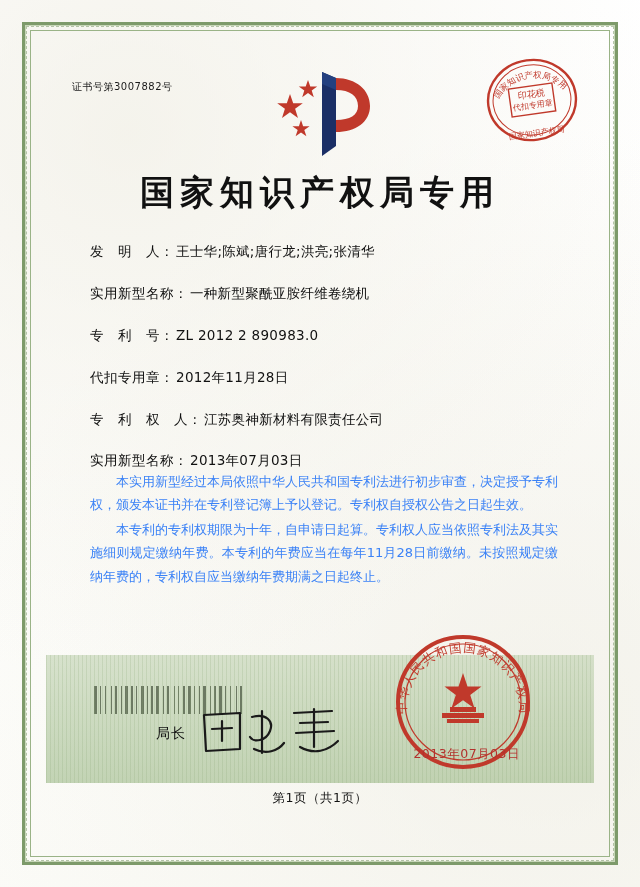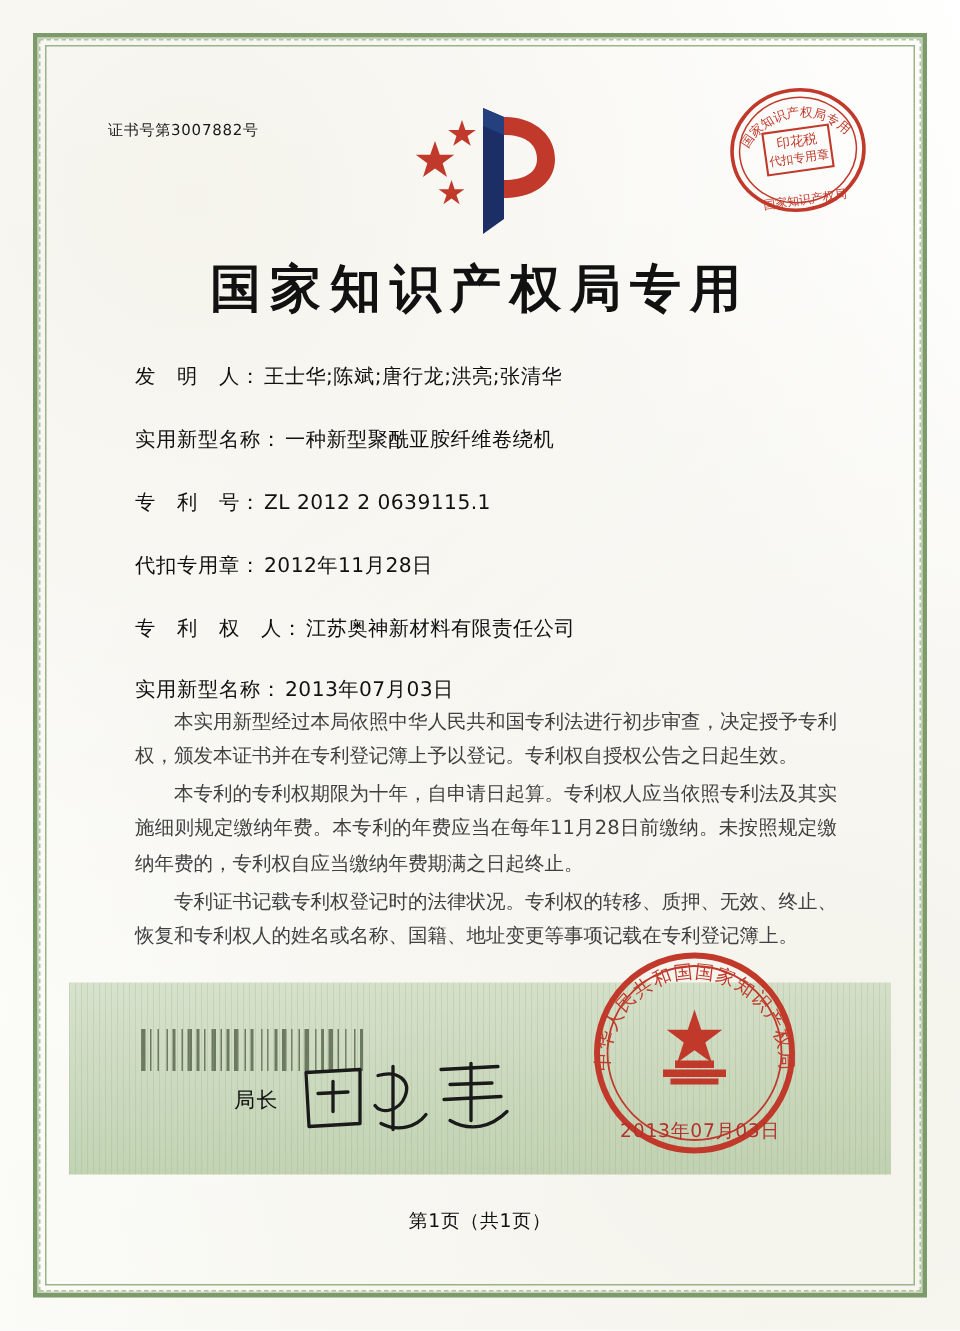--- a/index.html
+++ b/index.html
@@ -126,21 +126,21 @@
     letter-spacing: 0.3px;
   }
 
   
   .body-text {
     position: absolute;
     left: 44px;
     right: 36px;
     top: 424px;
     font-size: 13px;
-    color: #404040;
+    color: #3b82f6;
     line-height: 1.78;
     text-align: justify;
   }
   .body-text p {
     margin: 0 0 2px 0;
     text-indent: 26px;
   }
 
   
   .barcode {
@@ -210,21 +210,21 @@
     font-size: 12.5px;
     color: #b3322d;
     letter-spacing: 0.5px;
     white-space: nowrap;
   }
 
   .page-number {
     position: absolute;
     left: 0;
     right: 0;
-    bottom: 18px;
+    bottom: 34px;
     text-align: center;
     font-size: 12.5px;
     color: #111;
     letter-spacing: 0.5px;
   }
 </style>
 </head>
 <body>
 
 <div class="page">
@@ -276,40 +276,39 @@
       <div class="field-row">
         <span class="field-label">发　明　人：</span>
         <span class="field-value">王士华;陈斌;唐行龙;洪亮;张清华</span>
       </div>
       <div class="field-row">
         <span class="field-label">实用新型名称：</span>
         <span class="field-value">一种新型聚酰亚胺纤维卷绕机</span>
       </div>
       <div class="field-row">
         <span class="field-label">专　利　号：</span>
-        <span class="field-value">ZL 2012 2 0639115.1</span>
+        <span class="field-value">ZL 2012 2 890983.0</span>
       </div>
       <div class="field-row">
         <span class="field-label">代扣专用章：</span>
         <span class="field-value">2012年11月28日</span>
       </div>
       <div class="field-row">
         <span class="field-label">专　利　权　人：</span>
         <span class="field-value">江苏奥神新材料有限责任公司</span>
       </div>
       <div class="field-row">
         <span class="field-label">实用新型名称：</span>
         <span class="field-value">2013年07月03日</span>
       </div>
     </div>
 
     <div class="body-text">
       <p>本实用新型经过本局依照中华人民共和国专利法进行初步审查，决定授予专利权，颁发本证书并在专利登记簿上予以登记。专利权自授权公告之日起生效。</p>
       <p>本专利的专利权期限为十年，自申请日起算。专利权人应当依照专利法及其实施细则规定缴纳年费。本专利的年费应当在每年11月28日前缴纳。未按照规定缴纳年费的，专利权自应当缴纳年费期满之日起终止。</p>
-      <p>专利证书记载专利权登记时的法律状况。专利权的转移、质押、无效、终止、恢复和专利权人的姓名或名称、国籍、地址变更等事项记载在专利登记簿上。</p>
     </div>
 
     <div class="barcode">
       <div class="bars" id="barcode-bars">
           <i style="width: 3px; background: rgb(17, 17, 17);"></i>
           <i style="width: 1px; background: transparent;"></i>
           <i style="width: 1px; background: rgb(17, 17, 17);"></i>
           <i style="width: 2px; background: transparent;"></i>
           <i style="width: 1px; background: rgb(17, 17, 17);"></i>
           <i style="width: 3px; background: transparent;"></i>

